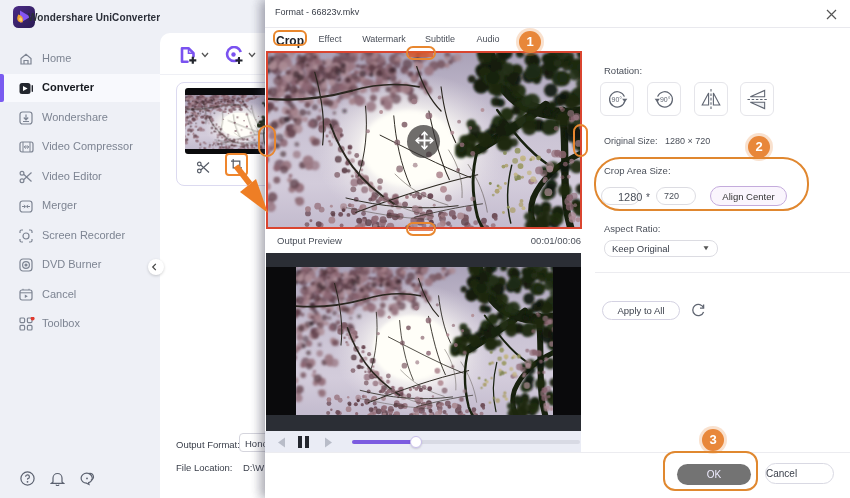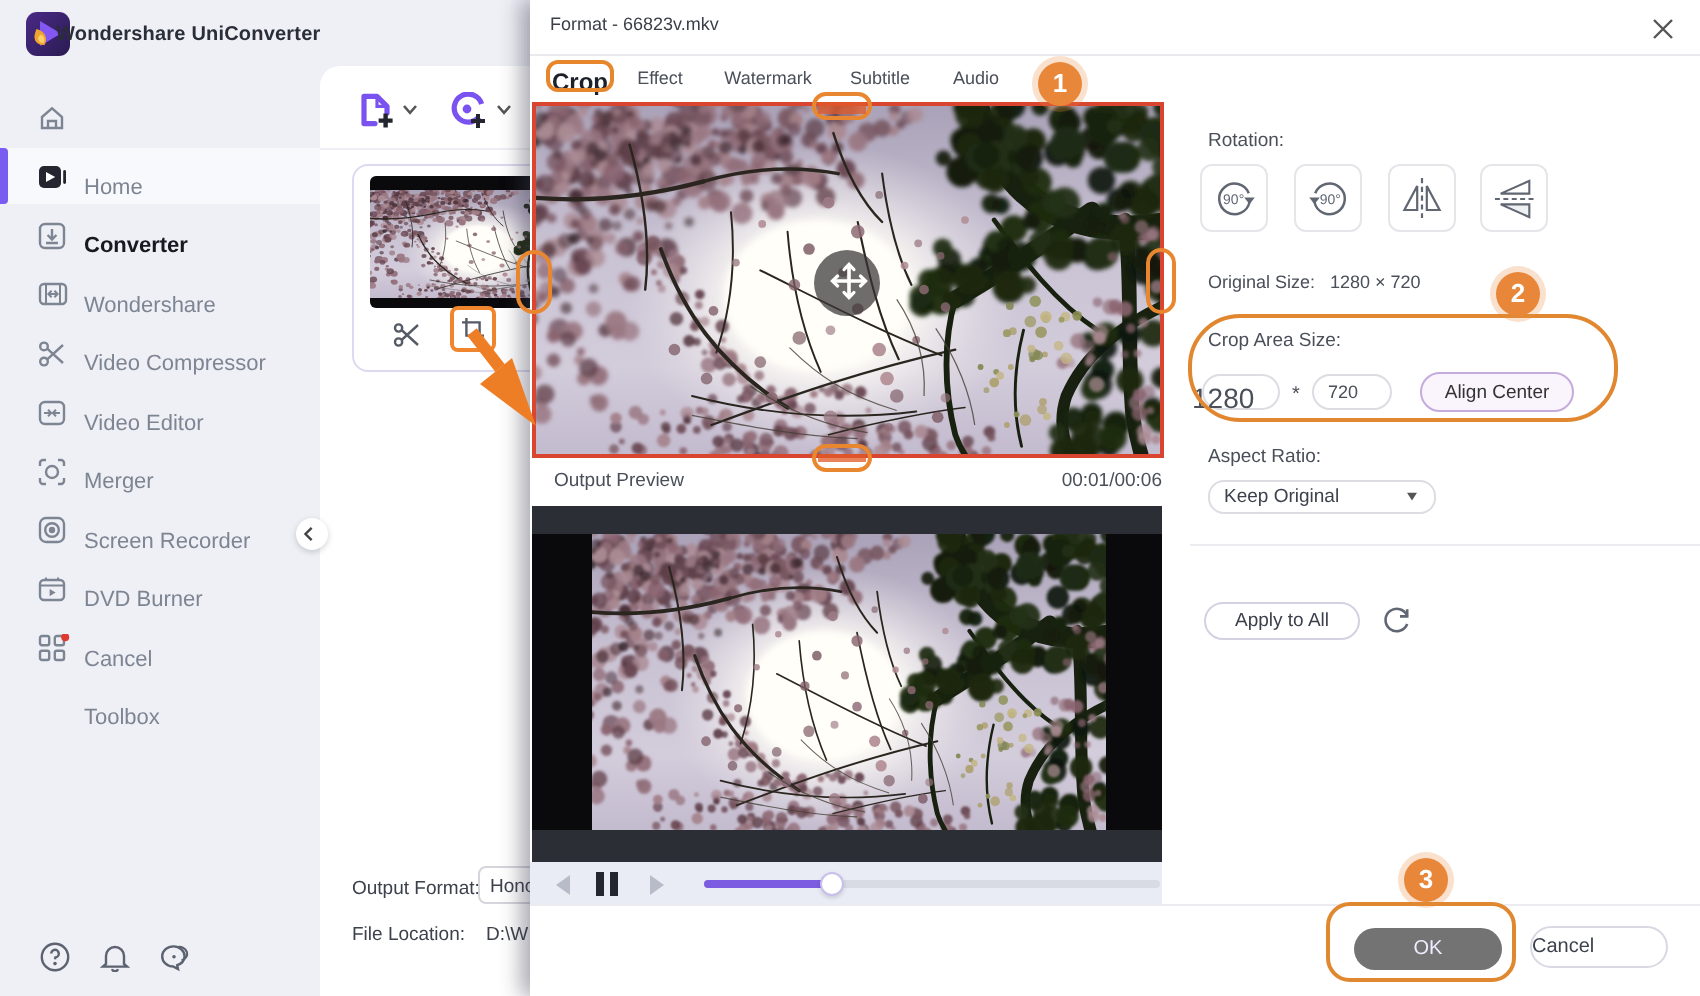--- a/index.html
+++ b/index.html
@@ -1,19 +1,19 @@
 <!DOCTYPE html>
 <html><head>
 <meta charset="utf-8">
 <style>
   * { margin:0; padding:0; box-sizing:border-box; }
   html,body { width:850px; height:498px; font-family:"Liberation Sans",sans-serif; overflow:hidden; }
   .abs { position:absolute; }
   #stage { position:relative; width:850px; height:498px; background:#eef0f6; overflow:hidden; }
-  .mtx { left:42px; font-size:11px; color:#7d8492;margin-top:36px; }
+  .mtx { left:42px; font-size:11px; color:#7d8492; }
   .mtx.sel { font-weight:bold; color:#16191f; }
   .rbtn { top:82px; width:34px; height:34px; border:1px solid #e5e5ea; border-radius:6px; background:#fff; }
   .anum { width:22px; height:22px; border-radius:50%; background:#e8873a; color:#fff;
           font-size:13px; font-weight:bold; text-align:center; line-height:22px;
           box-shadow:0 0 0 3px rgba(232,135,58,.25); }
 </style>
 </head>
 <body>
 <div id="stage">
 
@@ -1184,21 +1184,21 @@
     <path d="M0.5,11 L21.5,11" stroke-dasharray="2.6 1.8"></path>
     <path d="M3.5,8.2 L18.5,8.2 L18.5,1.5 Z"></path>
     <path d="M3.5,13.8 L18.5,13.8 L18.5,20.5 Z" fill="#eef0f3"></path>
   </svg>
 
   <div class="abs" style="left:604px;top:136px;font-size:9px;color:#4a4f59">Original Size:</div>
   <div class="abs" style="left:665px;top:136px;font-size:9px;color:#4a4f59">1280 × 720</div>
 
   <div class="abs" style="left:604px;top:165px;font-size:9.5px;color:#4a4f59">Crop Area Size:</div>
   <div class="abs" style="left:601px;top:187px;width:39px;height:18px;border:1px solid #dcdce2;border-radius:9px;background:#fff"></div>
-  <div class="abs" style="left:596px;top:191px;font-size:14px;color:#4a4f59">1280</div>
+  <div class="abs" style="left:618px;top:191px;font-size:11px;color:#4a4f59">1280</div>
   <div class="abs" style="left:646px;top:192px;font-size:10px;color:#4a4f59">*</div>
   <div class="abs" style="left:656px;top:187px;width:40px;height:18px;border:1px solid #dcdce2;border-radius:9px;background:#fff"></div>
   <div class="abs" style="left:664px;top:191px;font-size:9px;color:#4a4f59">720</div>
   <div class="abs" style="left:710px;top:186px;width:77px;height:20px;border:1px solid #c4abdc;border-radius:10px;background:#faf5fd;text-align:center;line-height:19px;font-size:9.5px;color:#333">Align Center</div>
 
   <div class="abs" style="left:604px;top:223px;font-size:9.5px;color:#4a4f59">Aspect Ratio:</div>
   <div class="abs" style="left:604px;top:240px;width:114px;height:17px;border:1px solid #dcdce2;border-radius:8px;background:#fff"></div>
   <div class="abs" style="left:612px;top:243px;font-size:9.5px;color:#3c414c">Keep Original</div>
   <svg class="abs" style="left:703px;top:246px" width="6" height="5" viewBox="0 0 8 7">
       <path d="M0.5,0.5 L4,6 L7.5,0.5 Z" fill="#555"></path>

